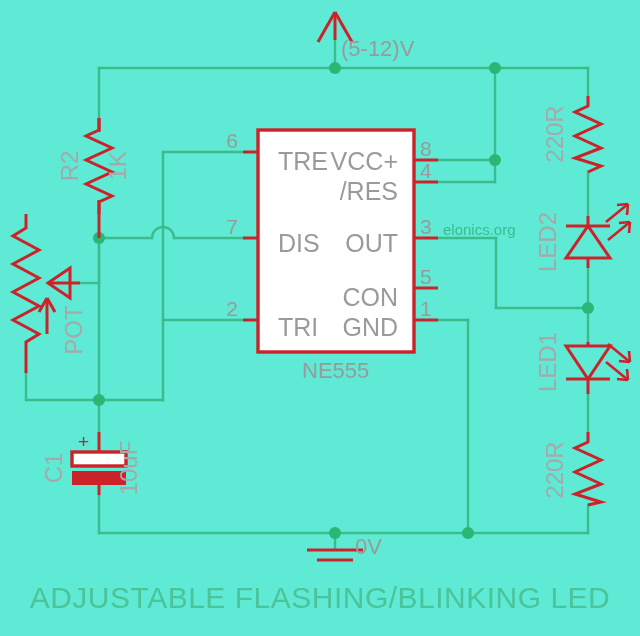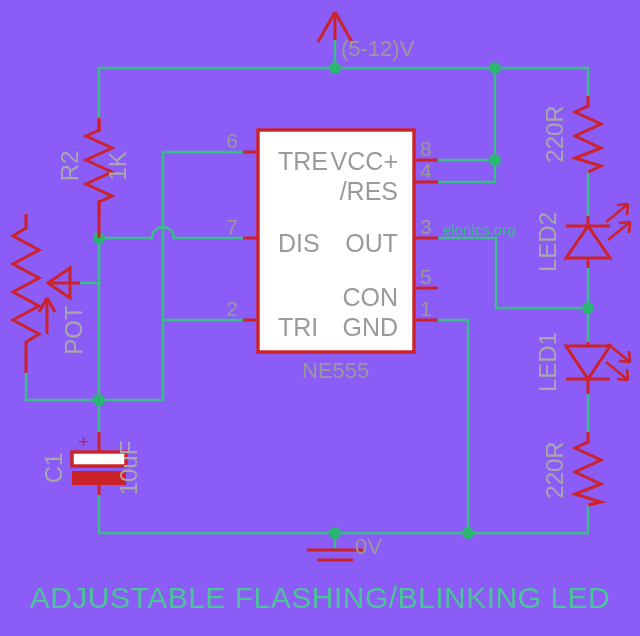--- a/index.html
+++ b/index.html
@@ -10,21 +10,21 @@
   body {
     width: 640px;
     height: 636px;
     overflow: hidden;
     font-family: "Liberation Sans", sans-serif;
   }
   #schematic-root {
     position: relative;
     width: 640px;
     height: 636px;
-    background: #8b5cf6;
+    background: #5eead4;
   }
   svg.sheet {
     display: block;
     width: 640px;
     height: 636px;
   }
   .wire {
     stroke: #3cbc8d;
     stroke-width: 2.4;
     fill: none;

